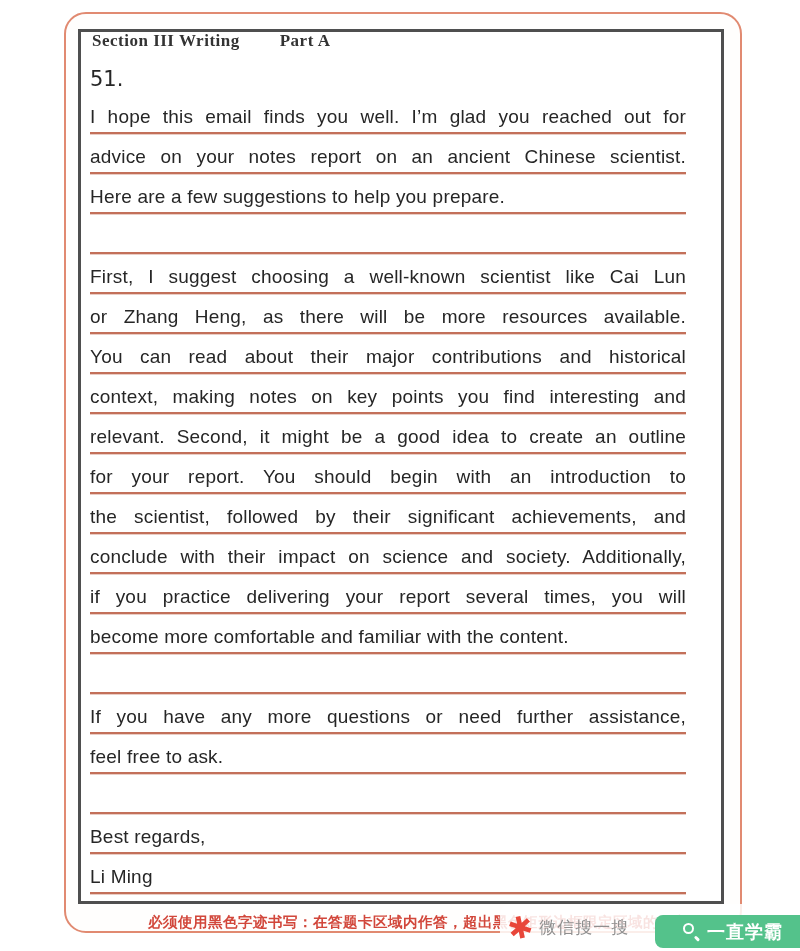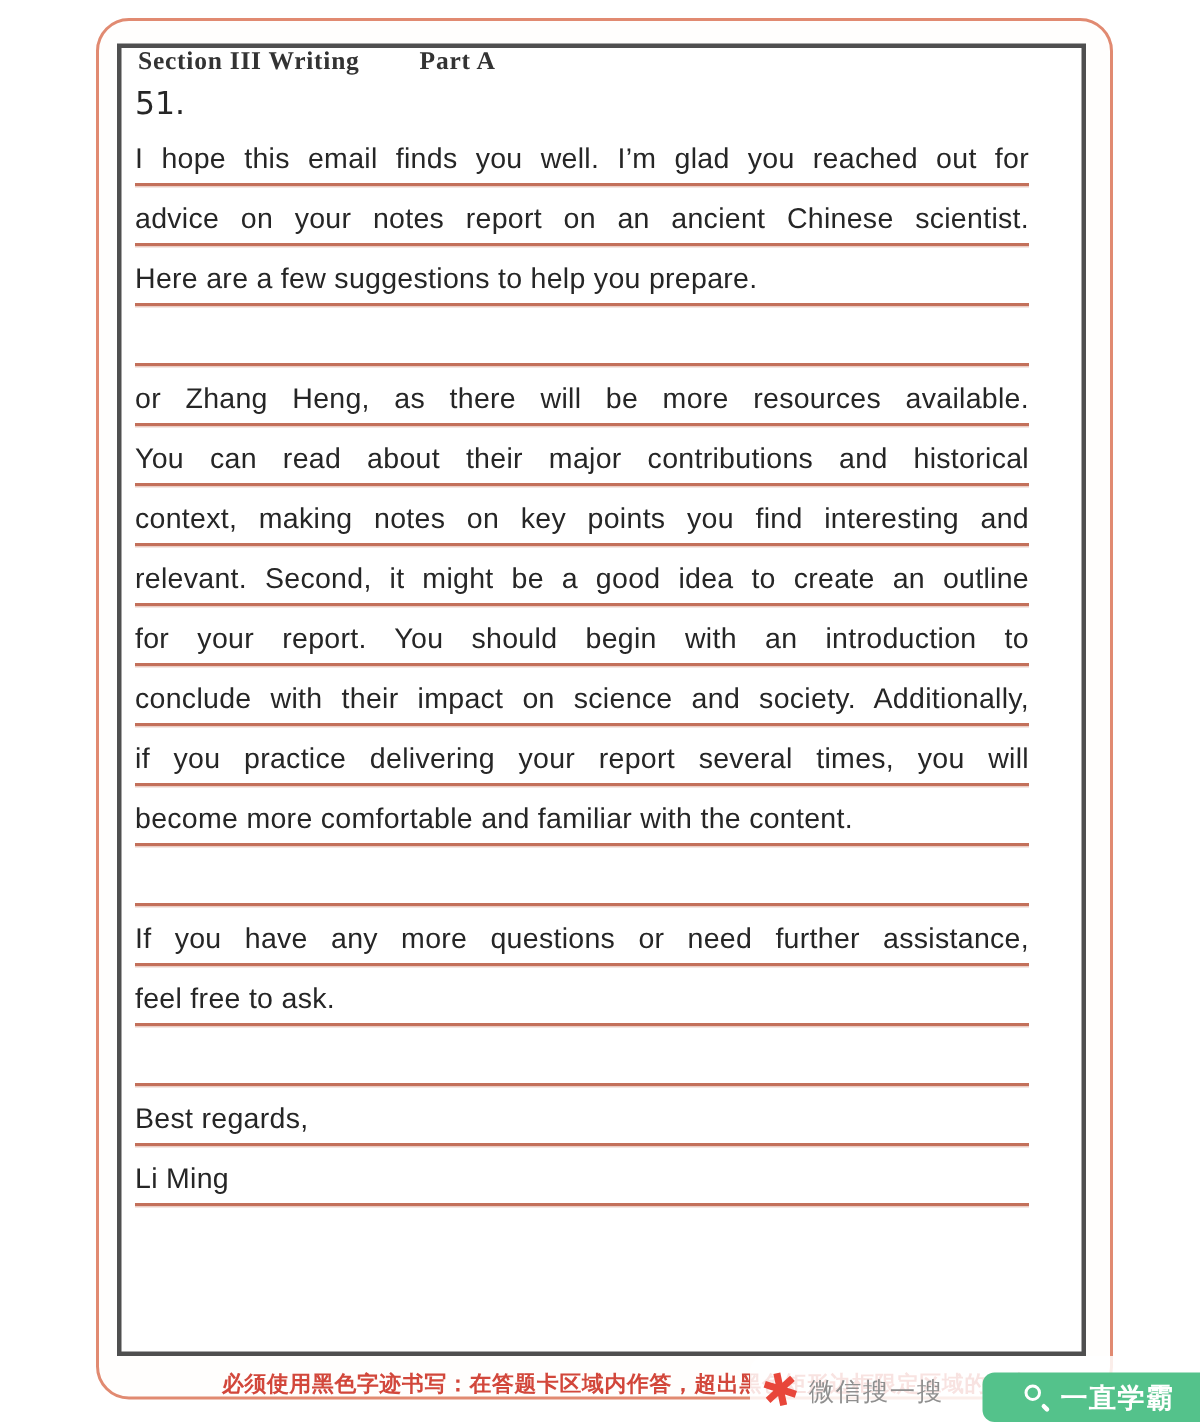--- a/index.html
+++ b/index.html
@@ -21,21 +21,21 @@
     position:absolute; left:78px; top:29px; width:646px; height:875px;
     border:3px solid var(--inner-border); background:#fff;
   }
   .section-header {
     position:absolute; left:92px; top:31px; font-family:"Liberation Serif", serif;
     font-weight:bold; font-size:17px; color:var(--header-ink); letter-spacing:.5px;
     white-space:nowrap;
   }
   .section-header .part { margin-left:40px; }
   .writing-lines {
-    position:absolute; left:90px; top:44px; width:596px;
+    position:absolute; left:90px; top:54px; width:596px;
   }
   .line {
     height:40px; display:flex; align-items:flex-end;
   }
   .line-number {
     display:none; font-family:"DejaVu Sans", sans-serif; font-size:21px;
     color:var(--ink); padding:0 9px 1px 0; line-height:28px;
   }
   .line.numbered .line-number { display:block; }
   .line-text-wrap {
@@ -116,20 +116,26 @@
   </div>
     <div class="line">
 
     <span class="line-text-wrap">
       <span class="line-text"></span>
     </span>
   </div>
     <div class="line fill">
 
     <span class="line-text-wrap">
+      <span class="line-text">First, I suggest choosing a well-known scientist like Cai Lun</span>
+    </span>
+  </div>
+    <div class="line fill">
+
+    <span class="line-text-wrap">
       <span class="line-text">or Zhang Heng, as there will be more resources available.</span>
     </span>
   </div>
     <div class="line fill">
 
     <span class="line-text-wrap">
       <span class="line-text">You can read about their major contributions and historical</span>
     </span>
   </div>
     <div class="line fill">
@@ -141,20 +147,26 @@
     <div class="line fill">
 
     <span class="line-text-wrap">
       <span class="line-text">relevant. Second, it might be a good idea to create an outline</span>
     </span>
   </div>
     <div class="line fill">
 
     <span class="line-text-wrap">
       <span class="line-text">for your report. You should begin with an introduction to</span>
+    </span>
+  </div>
+    <div class="line fill">
+
+    <span class="line-text-wrap">
+      <span class="line-text">the scientist, followed by their significant achievements, and</span>
     </span>
   </div>
     <div class="line fill">
 
     <span class="line-text-wrap">
       <span class="line-text">conclude with their impact on science and society. Additionally,</span>
     </span>
   </div>
     <div class="line fill">
 

